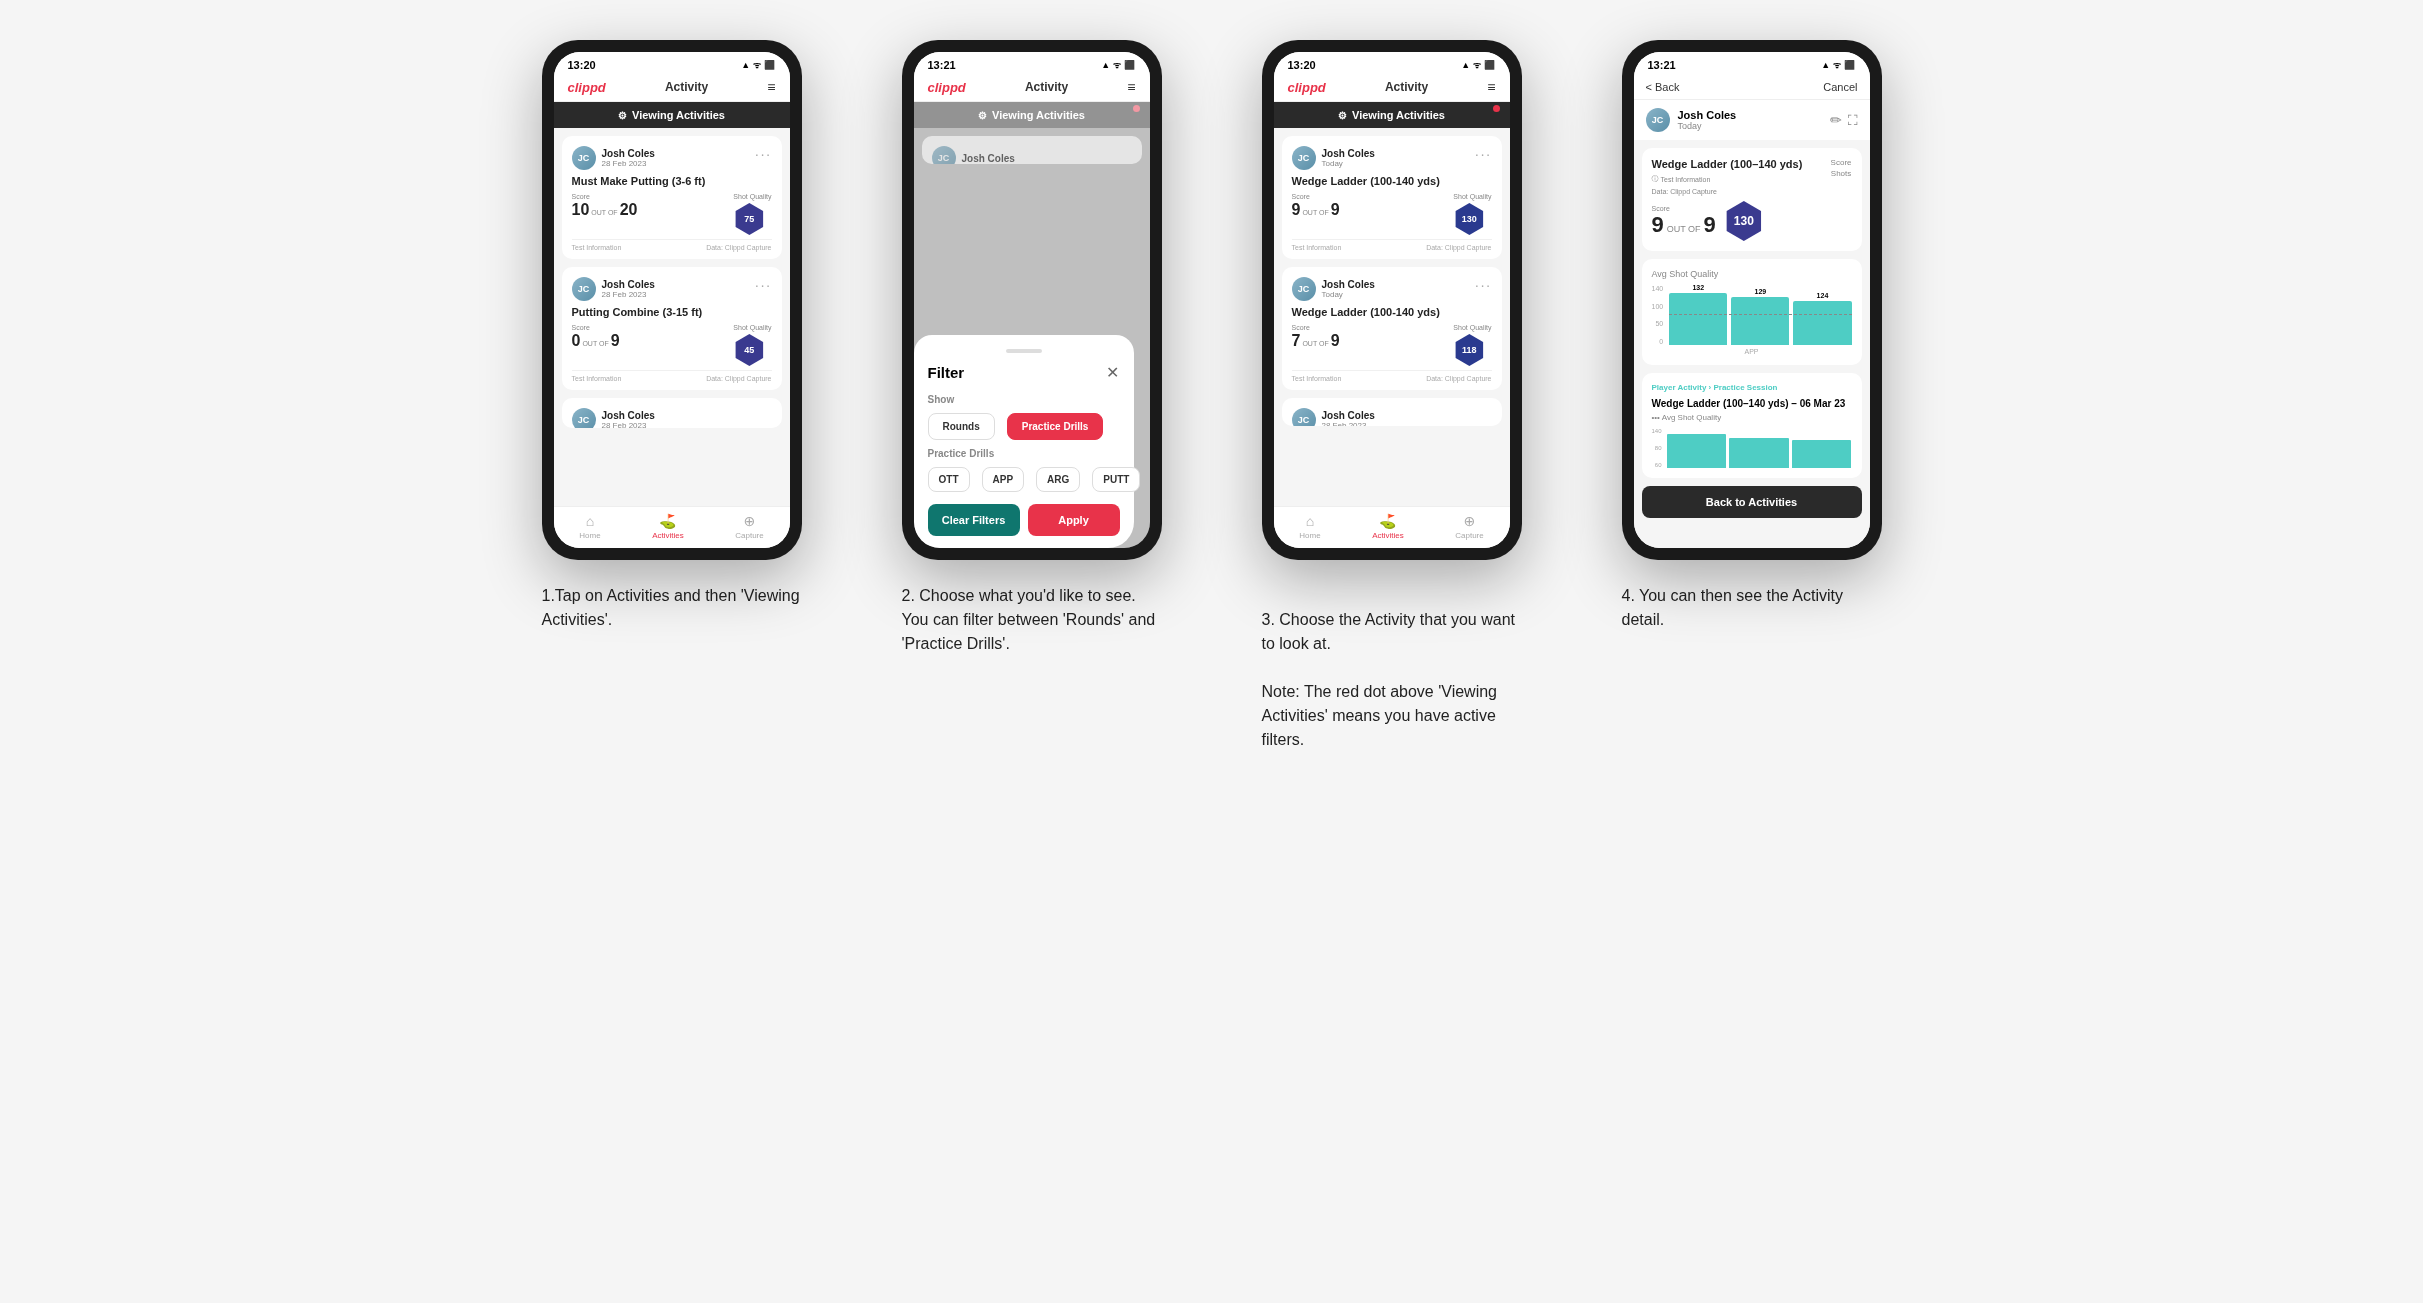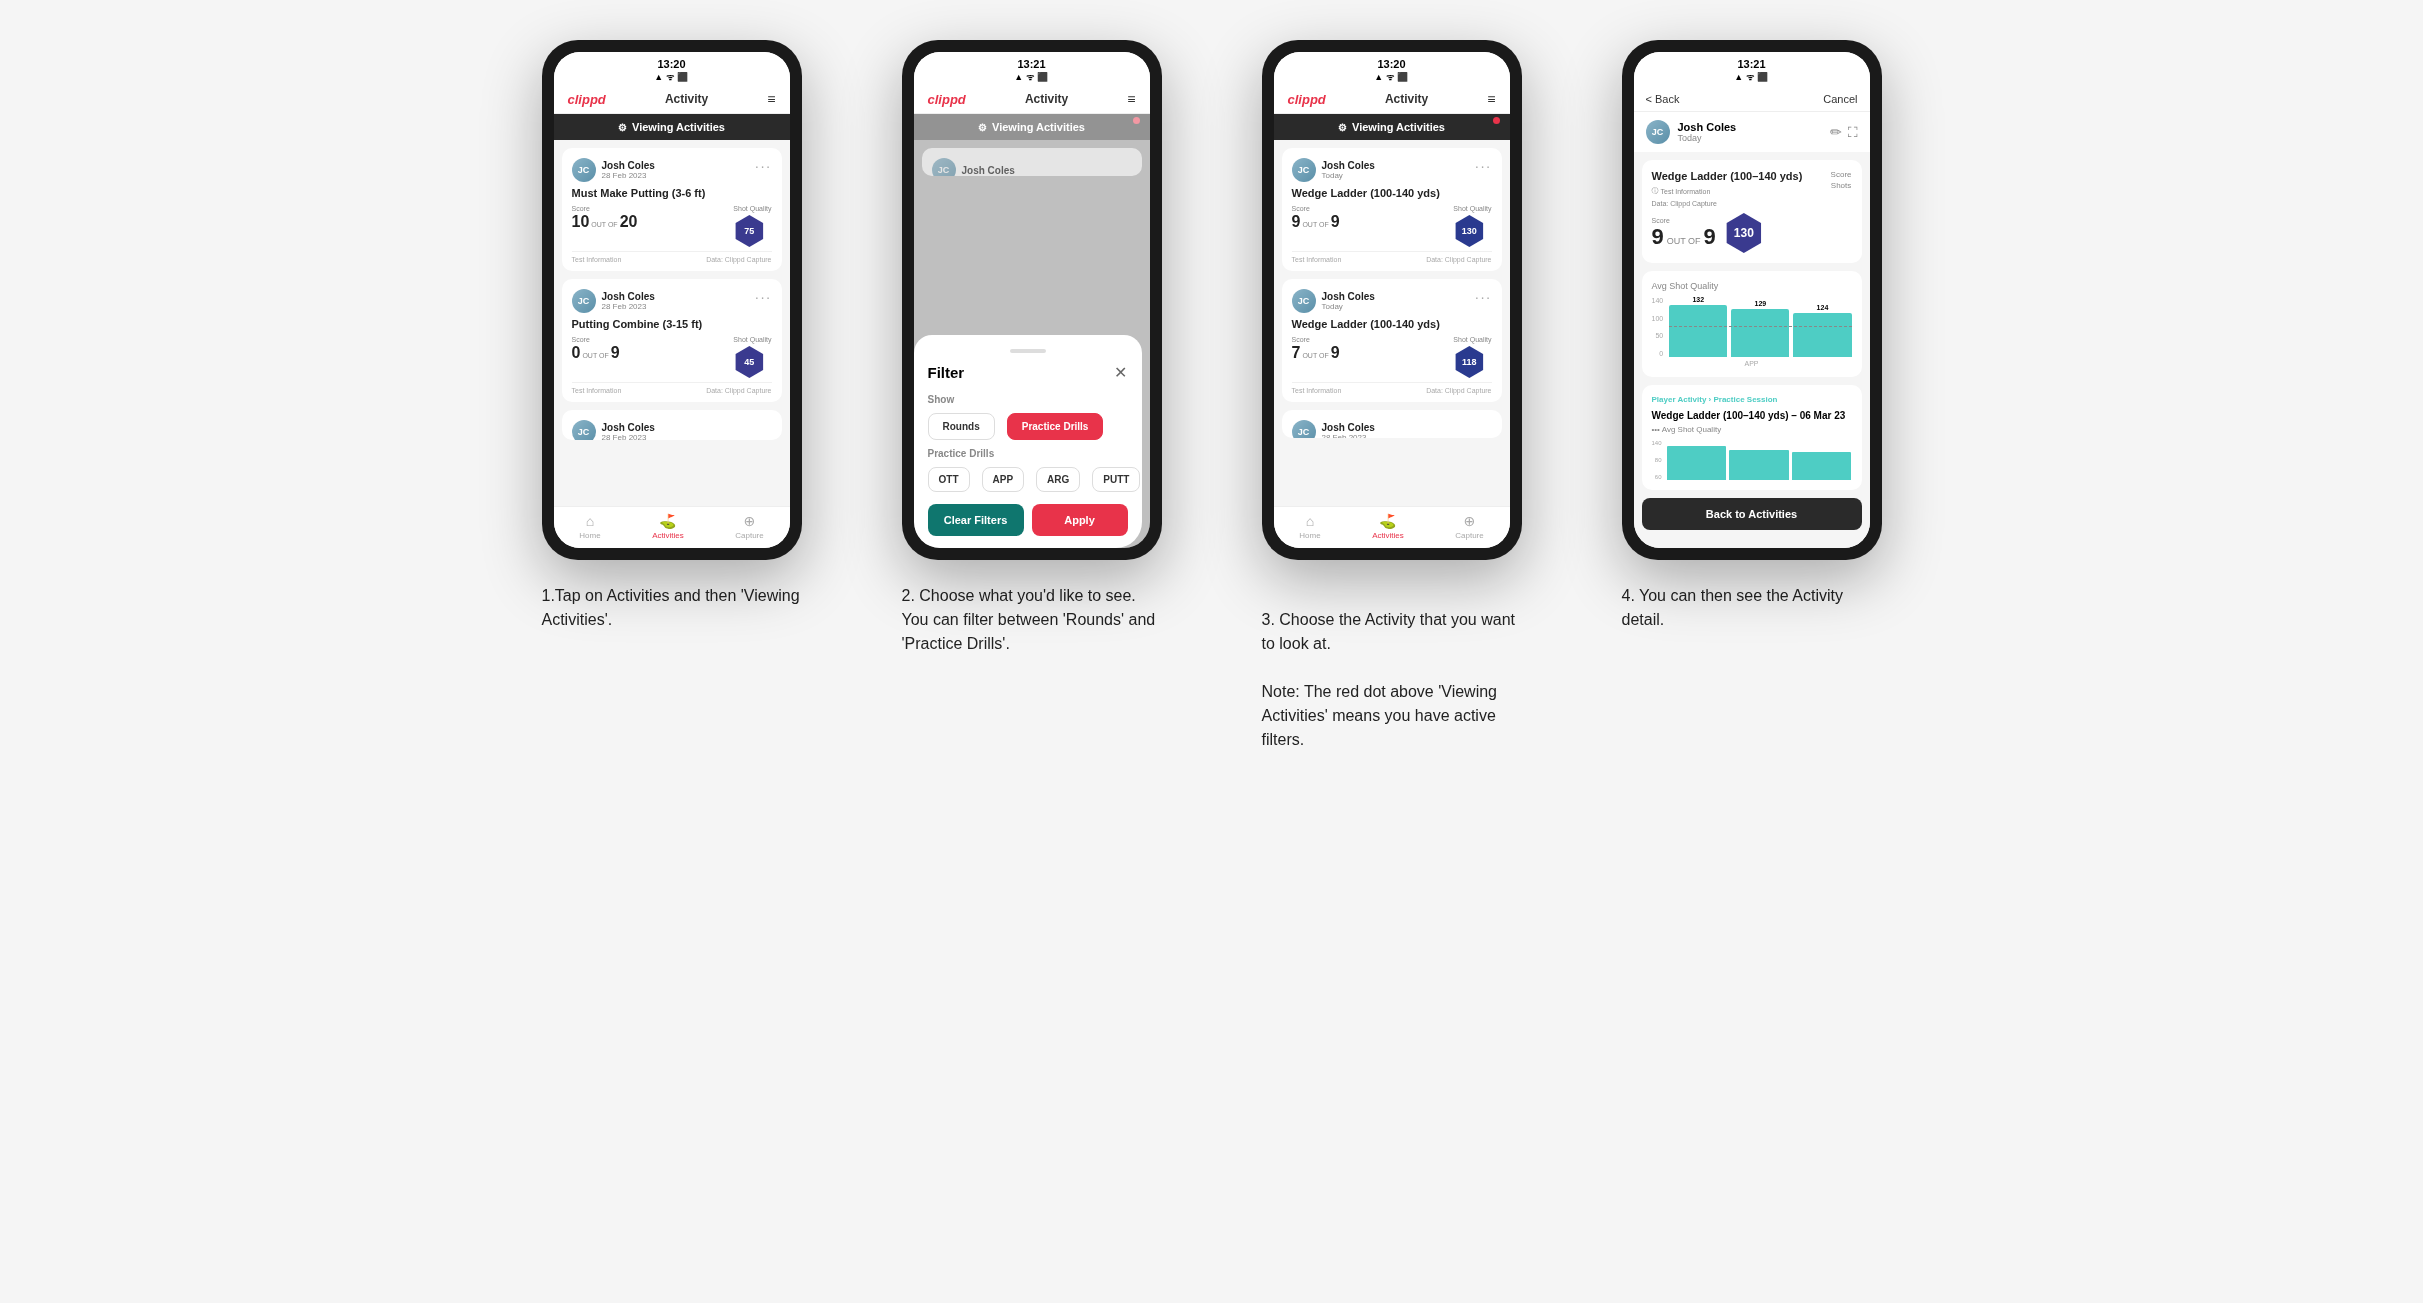--- a/index.html
+++ b/index.html
@@ -49,21 +49,20 @@
     }
     
     .status-bar {
       background: #fff;
       display: flex;
       justify-content: space-between;
       align-items: center;
       padding: 6px 14px 4px;
       font-size: 10px;
       font-weight: 600;
-      flex-direction: column;
     }
     .status-bar .time { font-size: 11px; font-weight: 700; }
     .status-icons { display: flex; gap: 3px; align-items: center; font-size: 9px; }
     
     .nav-bar {
       background: #fff;
       display: flex;
       justify-content: space-between;
       align-items: center;
       padding: 4px 14px 6px;
@@ -215,21 +214,21 @@
       font-size: 16px;
       line-height: 1.5;
       color: #222;
       text-align: left;
       width: 260px;
     }
     .filter-sheet {
       position: absolute;
       bottom: 0;
       left: 0;
-      right: 8px;
+      right: 16px;
       background: #fff;
       border-radius: 18px 18px 26px 26px;
       padding: 14px 14px 12px;
       z-index: 11;
     }
     .filter-header {
       display: flex;
       justify-content: space-between;
       align-items: center;
       margin-bottom: 12px;

